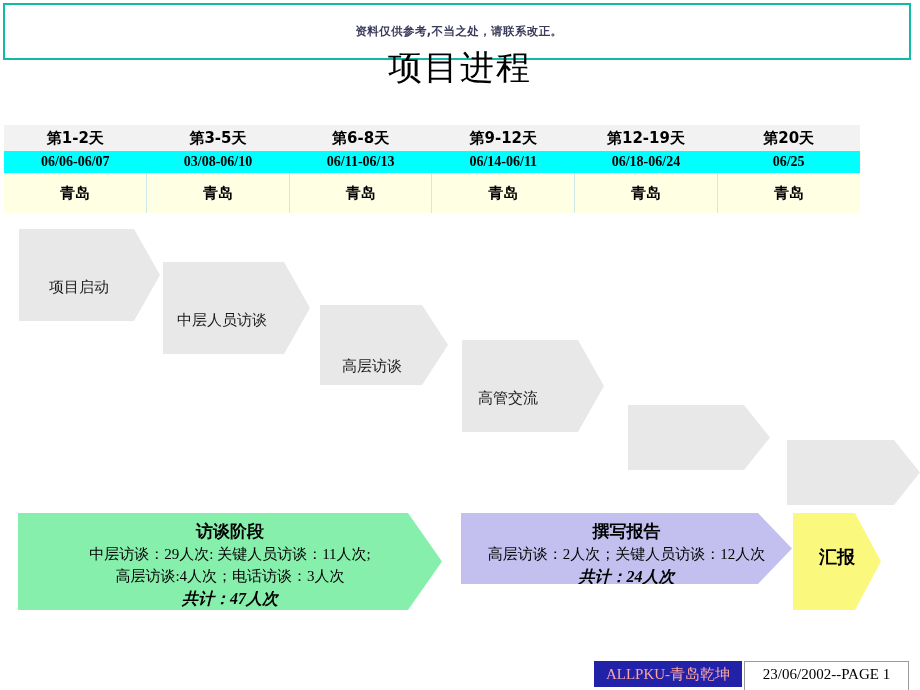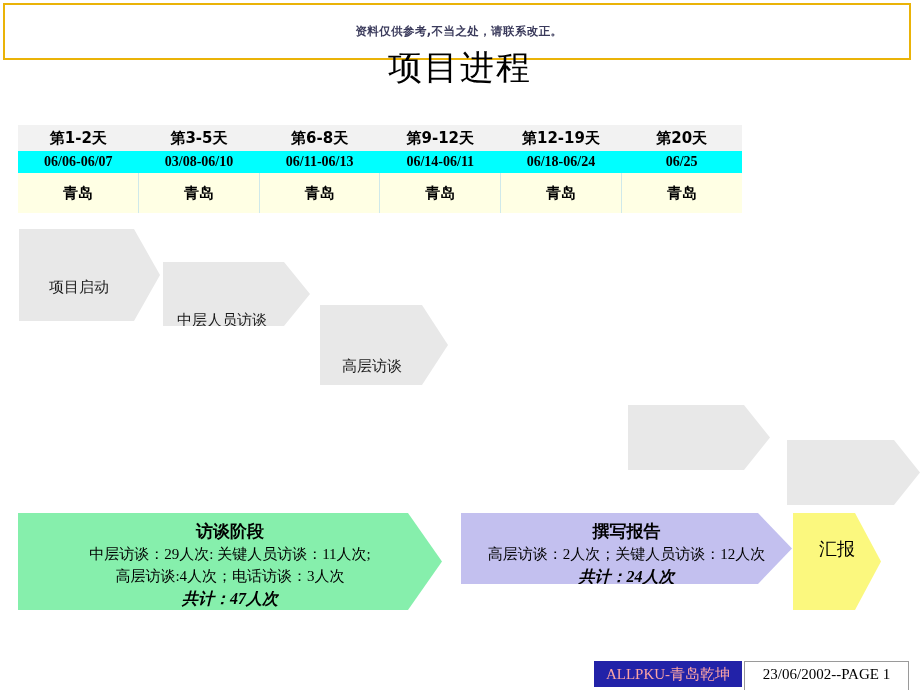--- a/index.html
+++ b/index.html
@@ -8,21 +8,21 @@
     background:#ffffff;
     font-family:"Liberation Serif","DejaVu Serif",serif;
     position:relative;
     overflow:hidden;
   }
   .slide{position:absolute;left:0;top:0;width:920px;height:690px;}
 
   
   .disclaimer-box{
     position:absolute;left:3px;top:3px;width:908px;height:57px;
-    border:2px solid #eab308;
+    border:2px solid #14b8a6;
     background:#ffffff;
     box-sizing:border-box;
   }
   .disclaimer-text{
     position:absolute;left:0;top:19px;width:908px;
     text-align:center;
     font-family:"DejaVu Sans","Liberation Sans",sans-serif;
     font-size:11.5px;
     font-weight:bold;
     color:#3b3b5c;
@@ -35,21 +35,21 @@
     text-align:center;
     font-family:"DejaVu Sans","Liberation Sans",sans-serif;
     font-size:34px;
     color:#000000;
     letter-spacing:2px;
     line-height:42px;
   }
 
   
   .sched{
-    position:absolute;left:18px;top:125px;width:724px;
+    position:absolute;left:4px;top:125px;width:856px;
     border-collapse:collapse;
     table-layout:fixed;
   }
   .sched td{
     text-align:center;
     vertical-align:middle;
     font-family:"DejaVu Sans","Liberation Sans",sans-serif;
     padding:0;
   }
   .row-phase td{
@@ -115,21 +115,21 @@
   }
   .sum .ln{
     font-size:15px;line-height:22px;
     font-family:"Liberation Serif","DejaVu Serif",serif;
   }
   .sum .tot{
     font-size:16px;font-weight:bold;font-style:italic;line-height:24px;
     font-family:"Liberation Serif","DejaVu Serif",serif;
   }
   .sum.yellow .head{
-    font-size:18px;font-weight:normal;margin-top:24px;
+    font-size:18px;font-weight:bold;margin-top:32px;
   }
 
   
   .foot-left{
     position:absolute;left:594px;top:661px;width:148px;height:26px;
     background:#2222a8;
     color:#fca5a5;
     font-family:"Liberation Serif","DejaVu Serif",serif;
     font-size:15px;
     text-align:center;
@@ -190,37 +190,45 @@
 
   <div class="chev" style="left:19px;top:229px;width:141px;height:92px;">
     <div class="lines">
       <span>项目启动</span>
       <span>高层访谈</span>
       <span>资料搜集</span>
       <span>内部研讨</span>
     </div>
   </div>
 
-  <div class="chev" style="left:163px;top:262px;width:147px;height:64px;">
+  <div class="chev" style="left:163px;top:262px;width:147px;height:92px;">
     <div class="lines" style="left:14px;">
       <span>中层人员访谈</span>
       <span>关键人员访谈</span>
       <span>资料搜集</span>
       <span>外部调研</span>
     </div>
   </div>
 
   <div class="chev" style="left:320px;top:305px;width:128px;height:80px;">
     <div class="lines" style="left:22px;top:9px;">
       <span>高层访谈</span>
       <span>内部研讨</span>
       <span>问卷设计</span>
     </div>
   </div>
 
+  <div class="chev" style="left:462px;top:340px;width:142px;height:92px;">
+    <div class="lines" style="left:16px;">
+      <span>高管交流</span>
+      <span>问卷发放</span>
+      <span>问卷分析</span>
+      <span>报告初稿成形</span>
+    </div>
+  </div>
 
   <div class="chev" style="left:628px;top:405px;width:142px;height:65px;">
     <div class="lines" style="left:16px;top:22px;">
       <span>诊断报告形成</span>
     </div>
   </div>
 
   <div class="chev" style="left:787px;top:440px;width:133px;height:65px;">
     <div class="lines" style="left:12px;top:22px;">
       <span>中期报告汇报</span>

